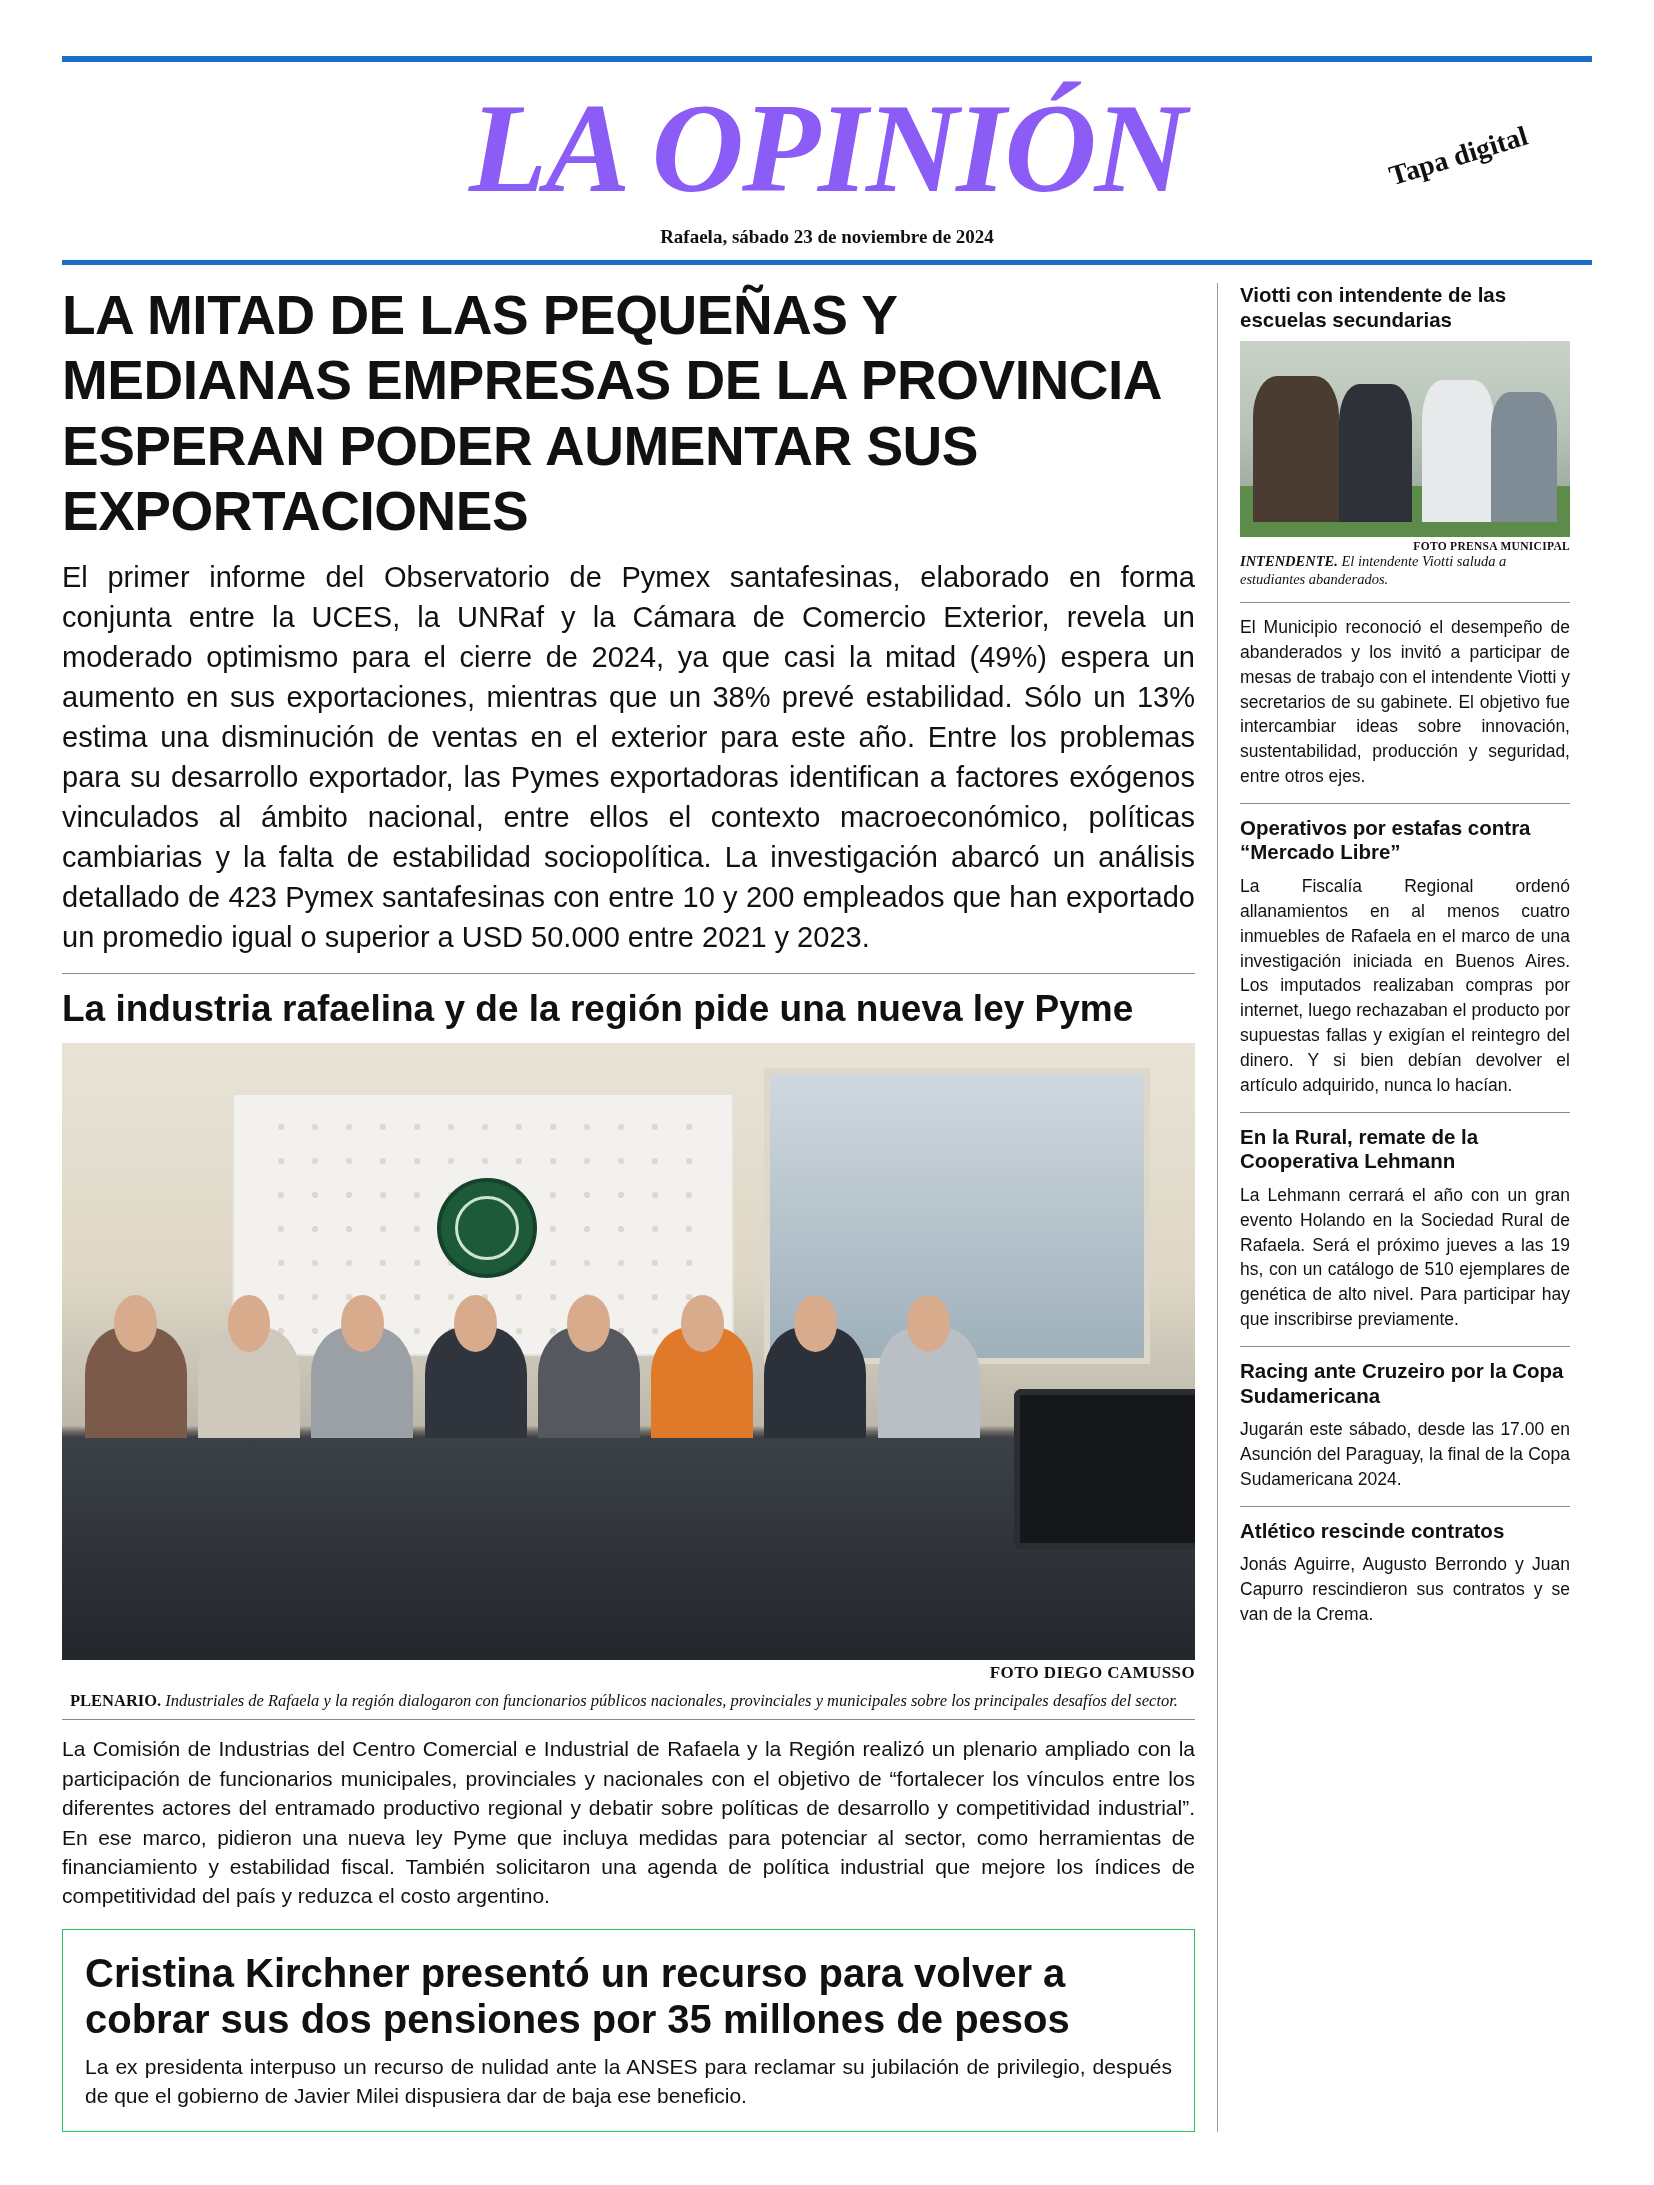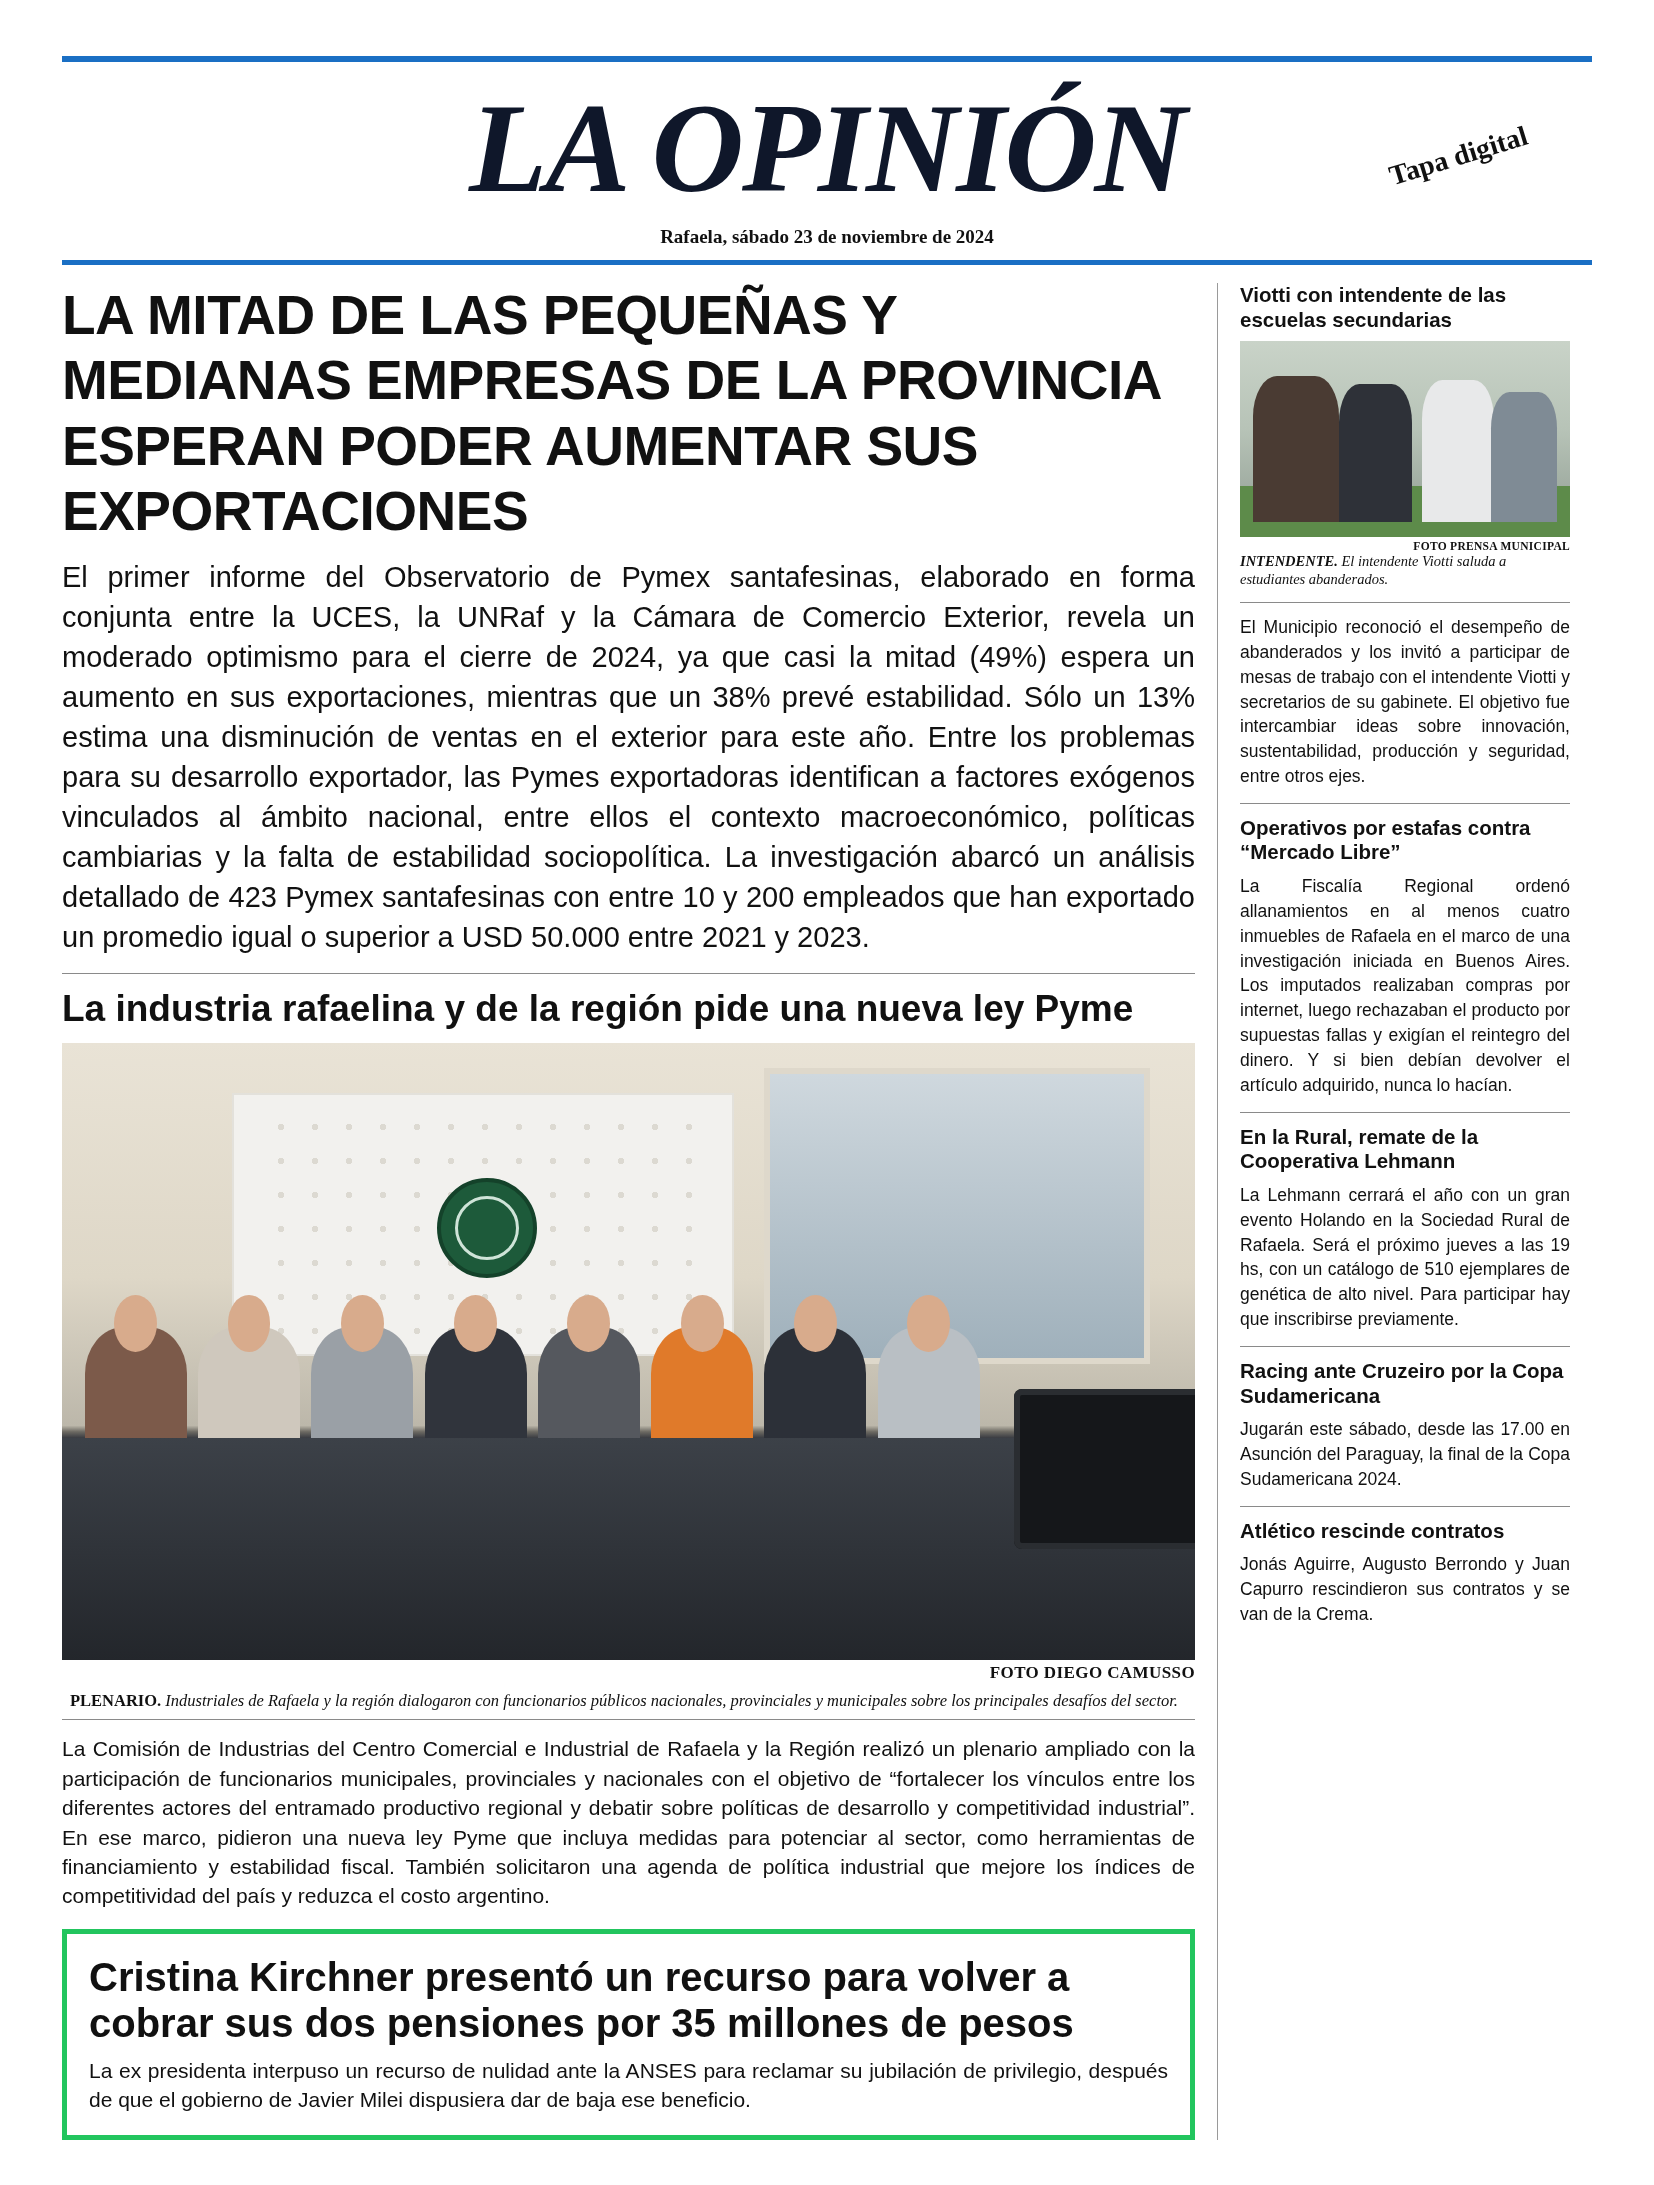--- a/index.html
+++ b/index.html
@@ -34,21 +34,21 @@
   }
   .logo-row {
     position: relative;
     text-align: center;
     padding-top: 22px;
   }
   .logo {
     font-family: "Liberation Serif", serif;
     font-weight: bold;
     font-style: italic;
-    color: #0f172a;
+    color: #8b5cf6;
     font-size: 128px;
     letter-spacing: -2px;
     line-height: 1.0;
     display: inline-block;
   }
   .tapa-digital {
     position: absolute;
     right: 62px;
     top: 78px;
     transform: rotate(-17deg);
@@ -155,21 +155,21 @@
 
   .body-text {
     font-size: 21px;
     line-height: 1.4;
     text-align: justify;
     margin: 0;
   }
 
   
   .boxed {
-    border: 5px solid #22c55e;
+    border: 1px solid #22c55e;
     padding: 20px 22px 20px 22px;
     margin-top: 18px;
   }
   .boxed-headline {
     font-weight: bold;
     font-size: 40px;
     line-height: 1.16;
     margin: 0 0 10px 0;
   }
   .boxed-body {

